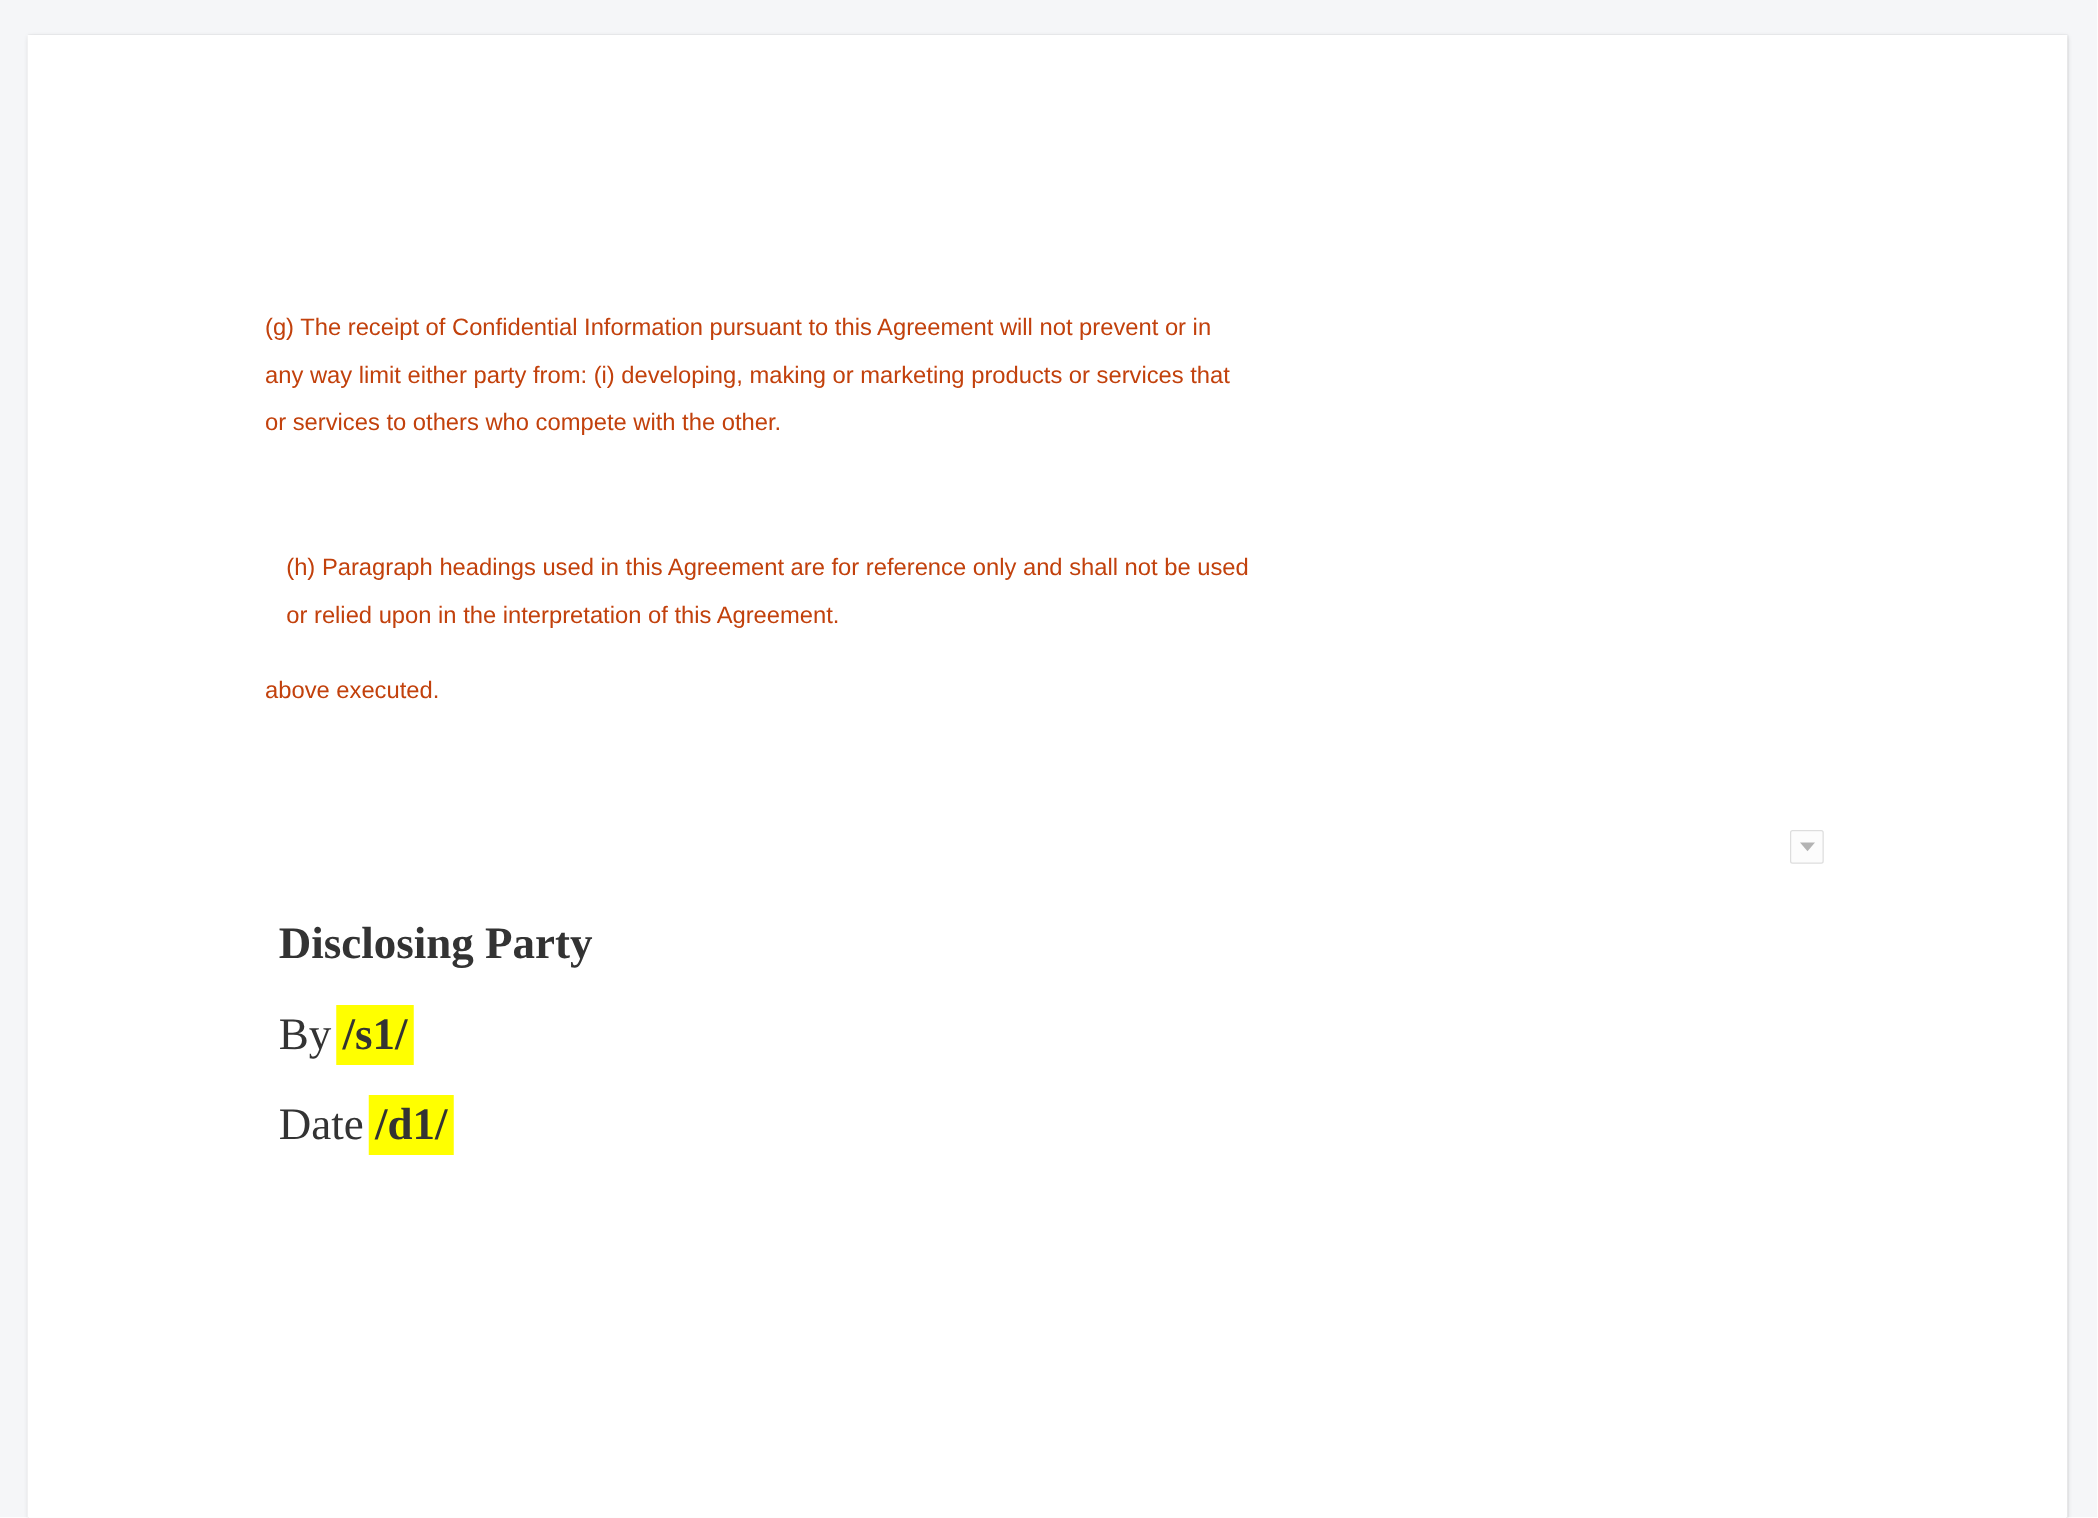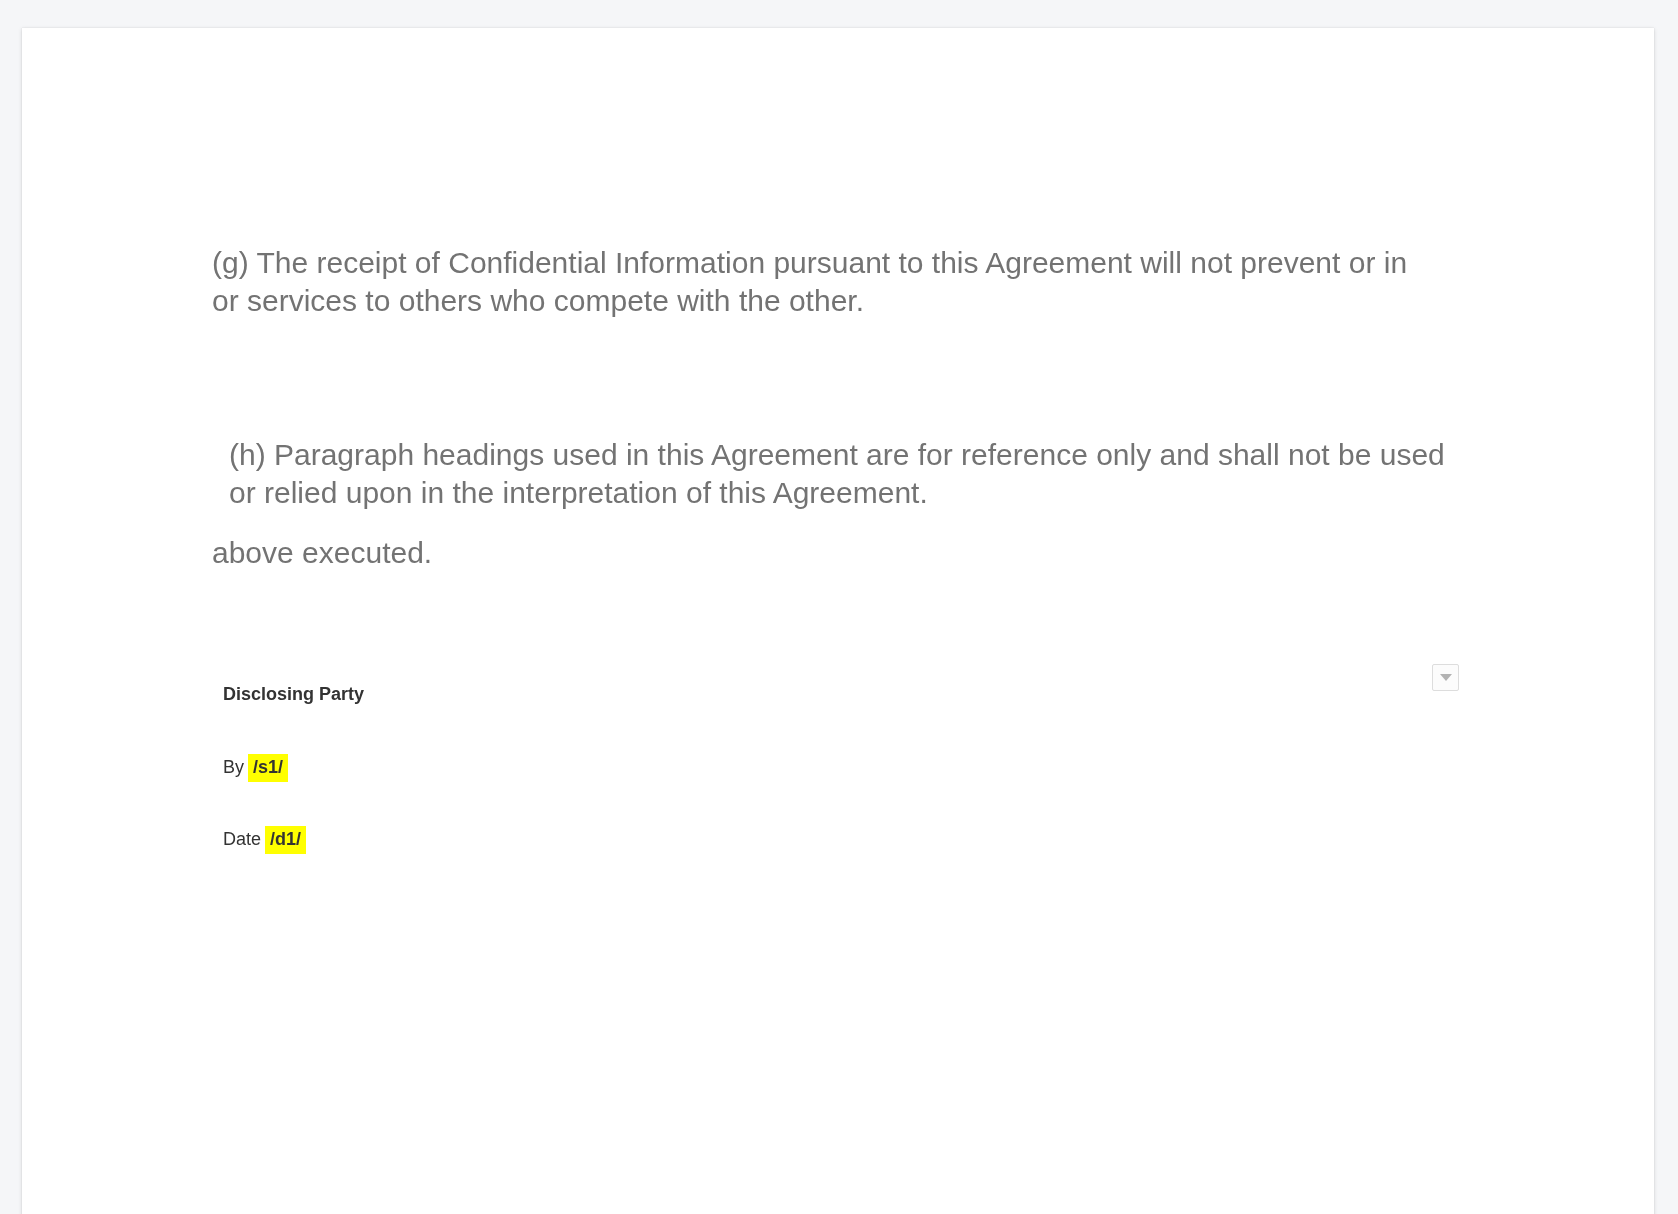--- a/index.html
+++ b/index.html
@@ -24,23 +24,23 @@
     top: 28px;
     width: 1632px;
     height: 1220px;
     background: #ffffff;
     box-shadow: 0 1px 4px rgba(0,0,0,0.14), 0 0 1px rgba(0,0,0,0.12);
   }
   .para {
     position: absolute;
     left: 190px;
     width: 1280px;
-    font-size: 30px;
+    font-size: 19px;
     line-height: 38px;
-    color: #737373;
+    color: #c2410c;
     font-weight: 400;
   }
   .para .line { display: block; }
   .p-g { top: 216px; }
   .p-h { top: 408px; margin-left: 17px; }
   .p-w { top: 506px; }
   .bold { font-weight: 700; }
 
   .dropdown-btn {
     position: absolute;
@@ -60,25 +60,26 @@
   .tri {
     width: 0;
     height: 0;
     border-left: 6px solid transparent;
     border-right: 6px solid transparent;
     border-top: 7px solid #b3b3b3;
   }
 
   .sig-col {
     position: absolute;
-    top: 656px;
+    top: 705px;
     width: 580px;
     height: 230px;
-    font-size: 18px;
+    font-size: 36px;
     color: #333333;
+    font-family: Liberation Serif, serif;
   }
   .sig-left  { left: 201px; }
   .sig-right { left: 831px; }
   .sig-title {
     position: absolute;
     top: 0;
     left: 0;
     font-weight: 700;
     white-space: nowrap;
   }
@@ -105,20 +106,21 @@
   }
 </style>
 </head>
 <body>
 
 <div class="stage">
   <div class="paper">
 
     <div class="para p-g">
       <span class="line">(g) The receipt of Confidential Information pursuant to this Agreement will not prevent or in</span>
+      <span class="line">any way limit either party from: (i) developing, making or marketing products or services that</span>
       <span class="line">or services to others who compete with the other.</span>
     </div>
 
     <div class="para p-h">
       <span class="line">(h) Paragraph headings used in this Agreement are for reference only and shall not be used</span>
       <span class="line">or relied upon in the interpretation of this Agreement.</span>
     </div>
 
     <div class="para p-w">
       <span class="line">above executed.</span>

